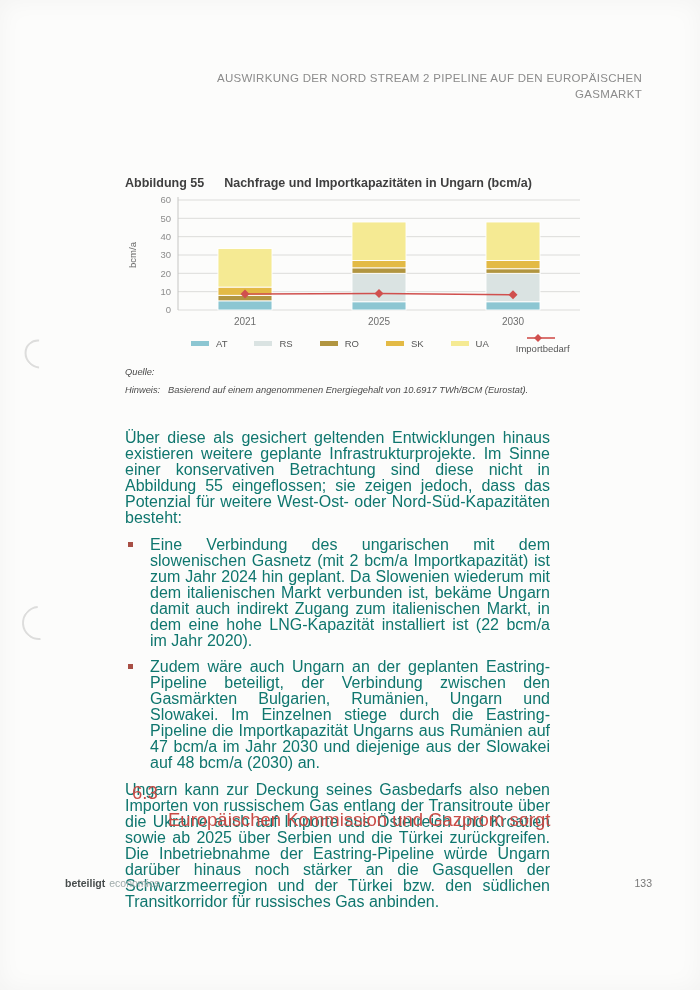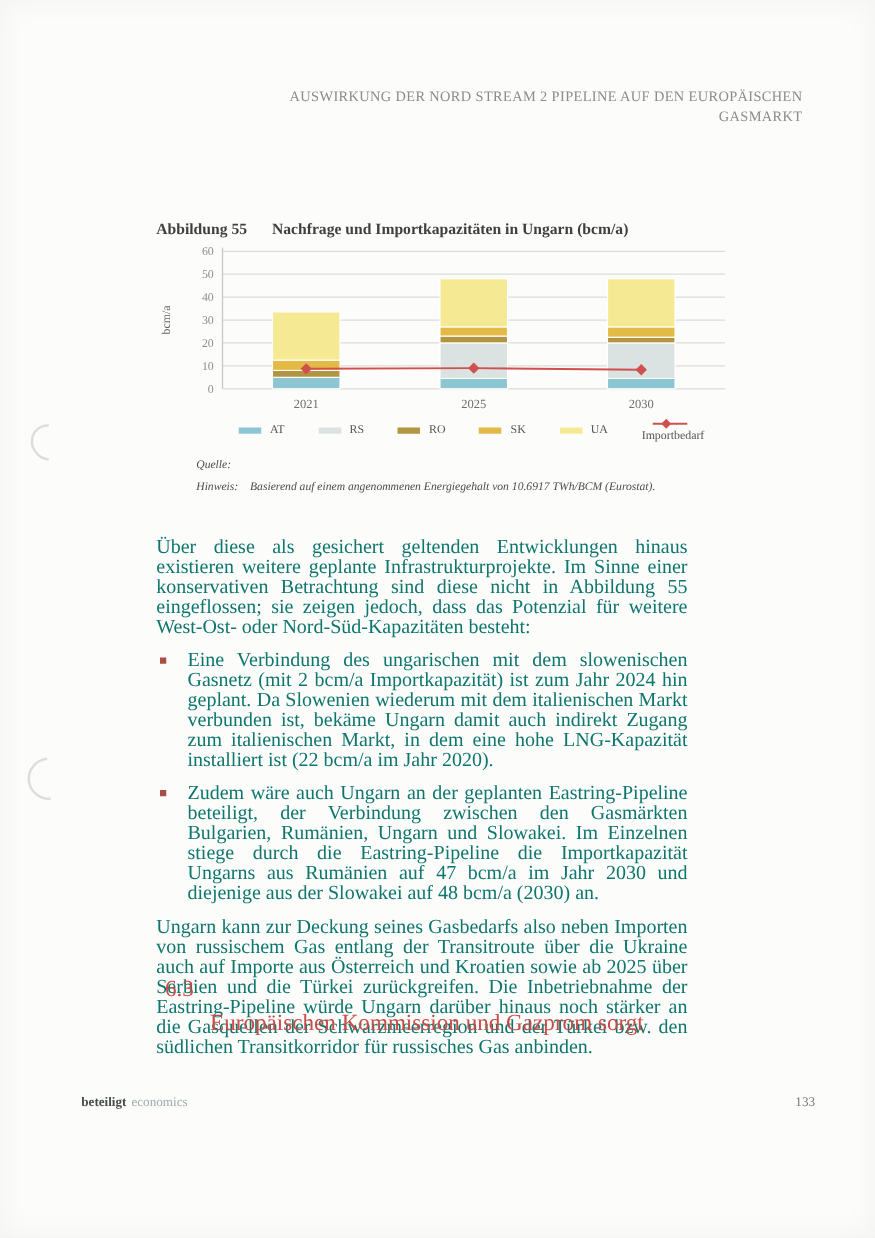--- a/index.html
+++ b/index.html
@@ -5,21 +5,20 @@
   html,body{margin:0;padding:0;}
   body{
     width:700px;height:990px;
     background:#f4f4f2;
     font-family:"Liberation Sans", sans-serif;
   }
   .page{
     position:relative;width:700px;height:990px;overflow:hidden;
     background:#fcfcfb;
     box-shadow:inset 0 0 25px rgba(0,0,0,0.04);
-    font-family:Liberation Serif, serif;
   }
   
   .arc{
     position:absolute;border-radius:50%;
     border:2px solid rgba(150,150,148,0.30);
     border-top-color:transparent;border-right-color:transparent;
   }
   .arc1{left:24px;top:340px;width:26px;height:24px;transform:rotate(48deg);}
   .arc2{left:22px;top:606px;width:30px;height:30px;transform:rotate(40deg);}
 
@@ -36,21 +35,21 @@
   .legend{
     display:flex;align-items:center;margin:2px 0 0 66px;
   }
   .legend-item{display:flex;align-items:center;margin-right:27px;}
   .legend-swatch{width:18px;height:5px;margin-right:7px;}
   .legend-label{font-size:9.5px;color:#565656;}
   .legend-line-item{display:flex;align-items:center;flex-direction:column;}
   .legend-line-item svg{margin-right:4px;}
 
   .notes{margin-top:13px;width:416px;font-style:italic;color:#4c4c4c;}
-  .note-row{display:grid;grid-template-columns:43px 1fr;font-size:9.3px;line-height:11.8px;margin-left:32px;}
+  .note-row{display:grid;grid-template-columns:43px 1fr;font-size:9.3px;line-height:11.8px;}
   .note-row + .note-row{margin-top:6px;}
 
   .body-text{
     position:absolute;left:125px;top:430px;width:425px;
     font-size:16px;line-height:16px;color:#0f766e;text-align:justify;
   }
   .body-text p{margin:0;}
   .bullet-list{list-style:none;margin:11px 0;padding:0;}
   .bullet-list li{position:relative;padding-left:25px;margin-bottom:10px;}
   .bullet-marker{position:absolute;left:3px;top:5px;width:5px;height:5px;background:#a84f45;}

